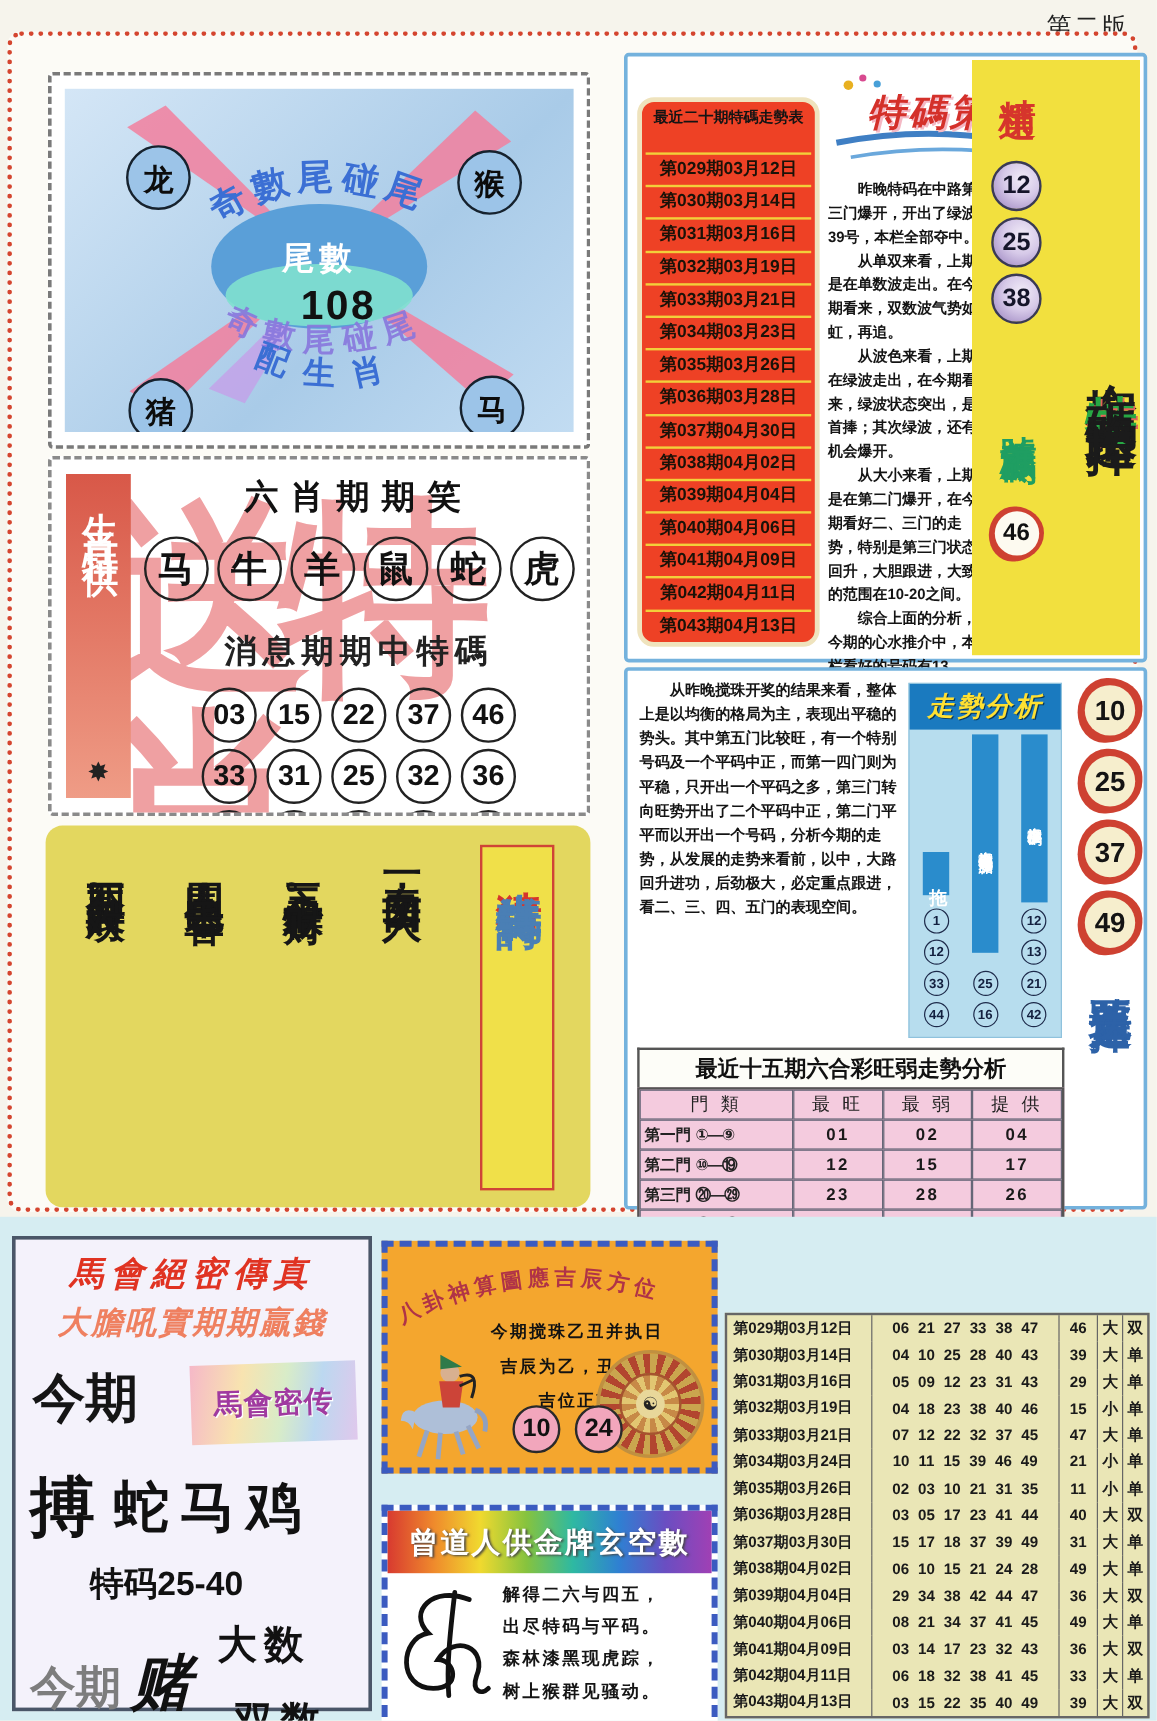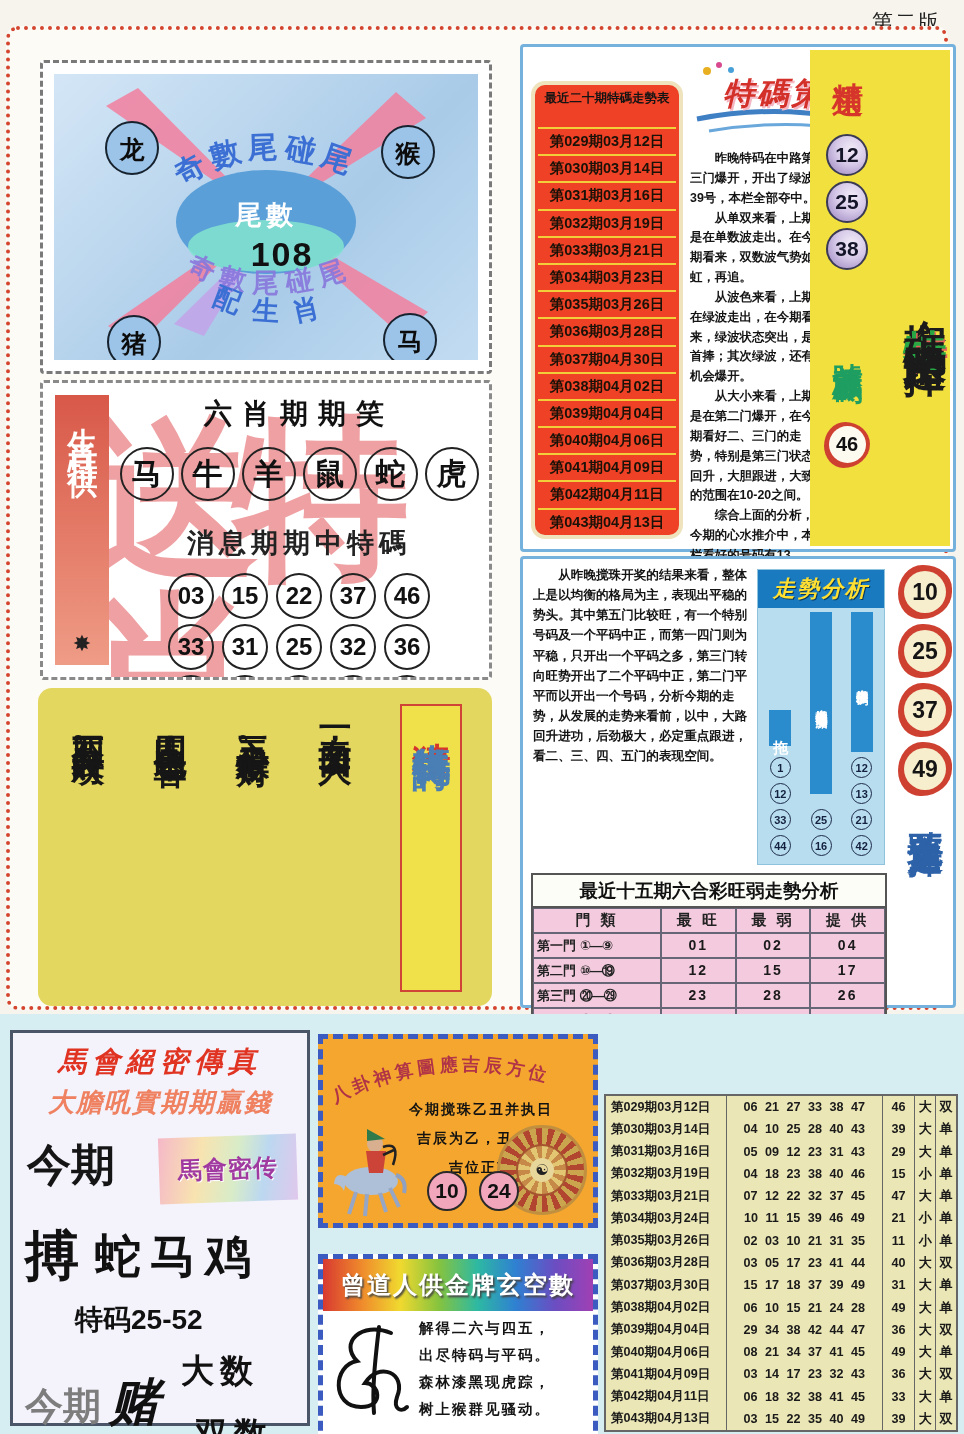--- a/index.html
+++ b/index.html
@@ -116,21 +116,21 @@
              display:flex; align-items:center; justify-content:center; font-size:23px; font-weight:800; color:#141414; }
   .trend-vert { writing-mode:vertical-rl; text-orientation:upright; font-size:36px; font-weight:900;
                 color:#2d62a8; letter-spacing:2px; margin-top:2px; }
 
   
   .strength { position:absolute; left:8px; top:314px; width:356px; }
   .strength-title { border:2px solid #555; border-bottom:none; background:#fdfdf8; font-size:18.5px;
                     font-weight:800; text-align:center; padding:3px 0; color:#111; }
   .strength-grid { border:2px solid #555; background:#f4cbde; }
   .sg-head, .sg-row { display:grid; grid-template-columns:128px 1fr 1fr 1fr; }
-  .sg-hcell { border:1px solid #667; padding:2px 0; text-align:center; font-weight:700; font-size:15px; letter-spacing:3px; color:#222; }
+  .sg-hcell { border:1px solid #667; padding:2px 0; text-align:center; font-weight:400; font-size:15px; letter-spacing:3px; color:#222; }
   .sg-gate { border:1px solid #667; font-size:13px; font-weight:800; padding:2.5px 3px; white-space:nowrap; color:#222; }
   .sg-range { letter-spacing:-1px; }
   .sg-cell { border:1px solid #667; text-align:center; font-size:14px; font-weight:700; letter-spacing:2px;
              padding:2.5px 0; color:#1a1a1a; }
 
   
   .bottom-zone { position:absolute; left:0; top:1014px; width:964px; height:420px; background:#d6edf2; }
 
   
   .fax-box { position:absolute; left:10px; top:16px; width:300px; height:396px;
@@ -460,21 +460,21 @@
     <div class="fax-title1">馬會絕密傳真</div>
     <div class="fax-title2">大膽吼實期期贏錢</div>
     <div class="fax-row1">
       <span class="fax-jinqi">今期</span>
       <span class="fax-stamp">馬會密传</span>
     </div>
     <div class="fax-row2">
       <span class="fax-bo">搏</span>
       <span class="fax-zodiacs">蛇马鸡</span>
     </div>
-    <div class="fax-special">特码25-52</div>
+    <div class="fax-special">特码25-40</div>
     <div class="fax-row3">
       <span class="fax-jinqi2">今期</span>
       <span class="fax-du">赌</span>
       <span class="fax-picks">
         <span class="fax-big">大数</span>
         <span class="fax-parity">双数</span>
       </span>
     </div>
   </div>
 

